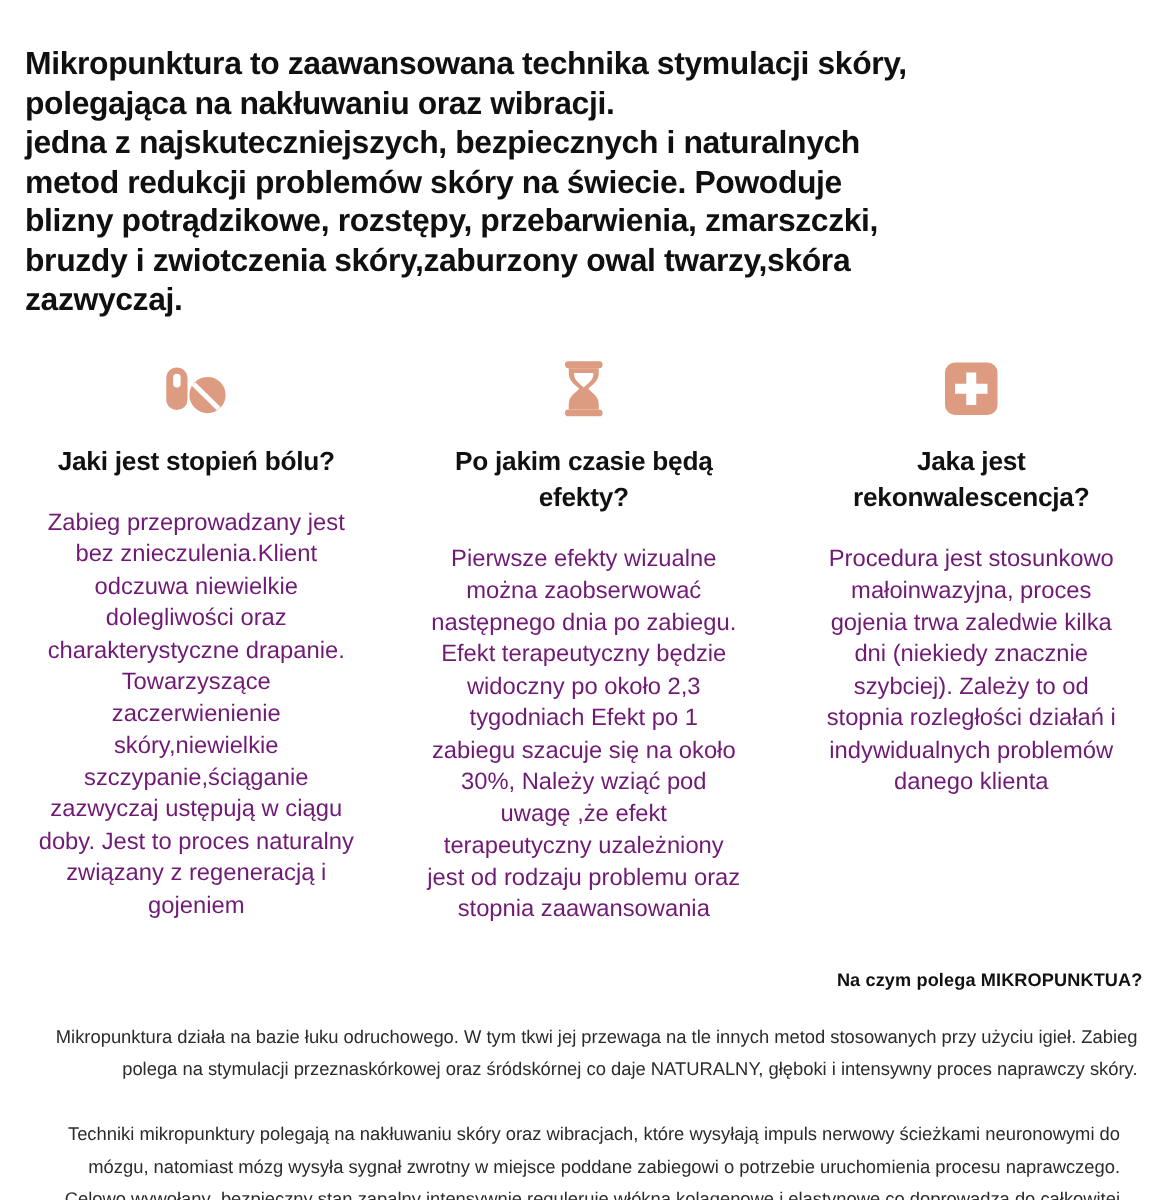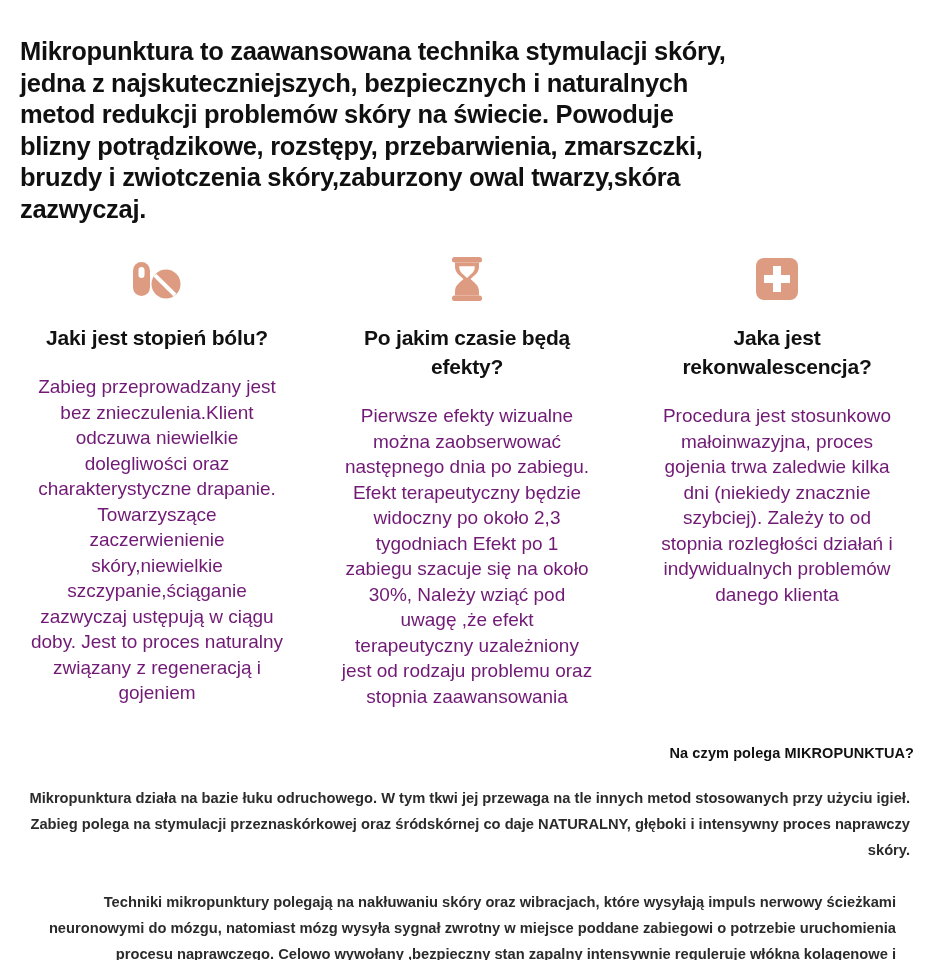--- a/index.html
+++ b/index.html
@@ -94,37 +94,37 @@
     color: #111111;
     letter-spacing: 0.1px;
   }
 
   .bottom-para {
     margin-top: 22px;
     font-size: 14.7px;
     line-height: 26px;
     color: #2b2b2b;
     padding: 0 4px;
-    font-weight: bold;
   }
 
   .bottom-para.second {
     margin-top: 26px;
     padding: 0 18px;
   }
 
   svg { display: block; }
 </style>
 </head>
 <body>
 
 <div class="page">
 
   <section class="intro">
     <div class="intro-line">Mikropunktura to zaawansowana technika stymulacji skóry,</div>
+    <div class="intro-line">polegająca na nakłuwaniu oraz wibracji.</div>
     <div class="intro-line">jedna z najskuteczniejszych, bezpiecznych i naturalnych</div>
     <div class="intro-line">metod redukcji problemów skóry na świecie. Powoduje</div>
     <div class="intro-line">blizny potrądzikowe, rozstępy, przebarwienia, zmarszczki,</div>
     <div class="intro-line">bruzdy i zwiotczenia skóry,zaburzony owal twarzy,skóra</div>
     <div class="intro-line">zazwyczaj.</div>
   </section>
 
   <section class="columns">
 
     <div class="col">

